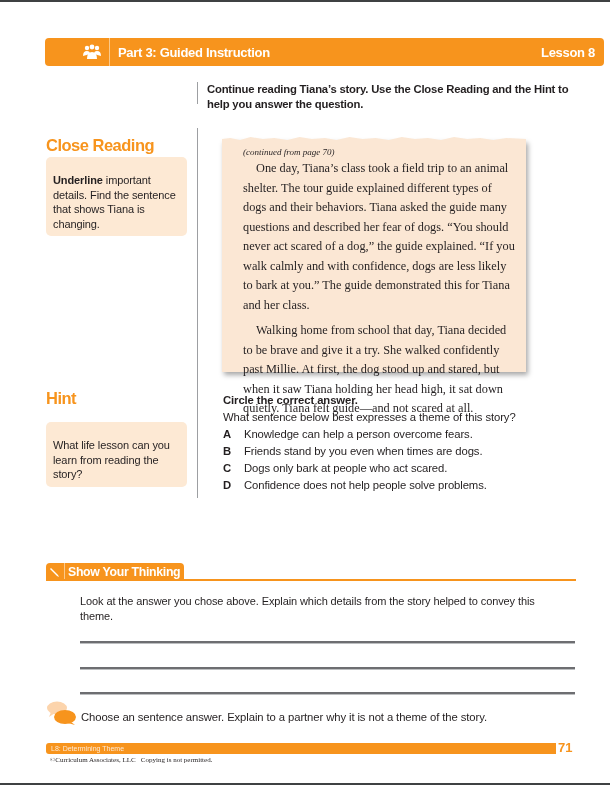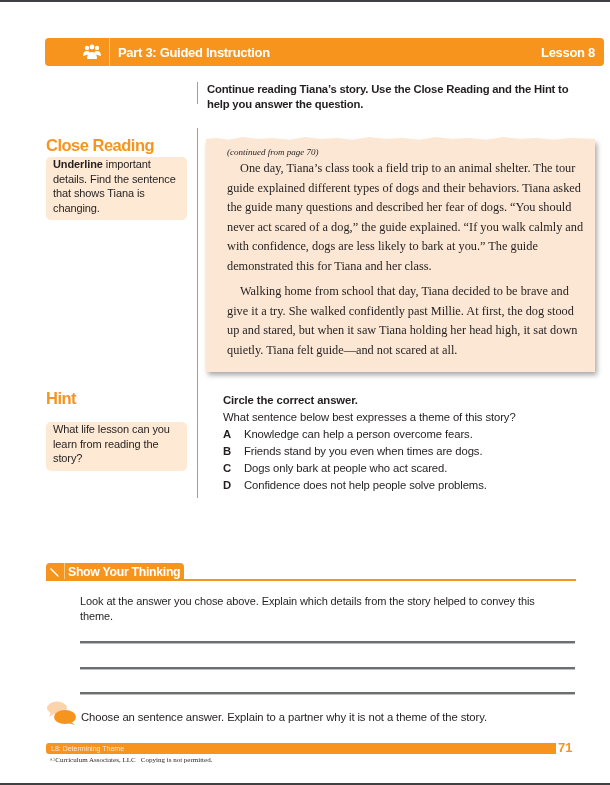--- a/index.html
+++ b/index.html
@@ -15,23 +15,23 @@
   .header .title { font-weight:bold; font-size:13px; margin-left:8px; letter-spacing:-0.3px; }
   .header .lesson { font-weight:bold; font-size:13px; margin-left:auto; margin-right:9px; letter-spacing:-0.3px; }
 
   .divider { position:absolute; left:197px; width:1px; background:#9d9fa2; }
 
   .instr { position:absolute; left:207px; top:82px; width:375px; font-size:11.3px; font-weight:bold;
            line-height:15px; letter-spacing:-0.2px; }
 
   .side-title { position:absolute; left:46px; font-size:16.5px; font-weight:bold; color:#f7941d; letter-spacing:-0.5px; }
   .side-box { position:absolute; left:46px; width:141px; background:#fde9d4; border-radius:5px;
-              font-size:11px; line-height:14.5px; padding:0 6px 5px 7px; box-sizing:border-box; letter-spacing:-0.1px; }
+              font-size:11px; line-height:14.5px; padding:16px 6px 5px 7px; box-sizing:border-box; letter-spacing:-0.1px; }
 
-  .story { position:absolute; left:206px; top:140px; width:389px; height:232px; background:#fbe7d4;
+  .story { position:absolute; left:222px; top:140px; width:304px; height:232px; background:#fbe7d4;
            box-shadow: 2px 3px 5px rgba(0,0,0,0.35);
            font-family:"Liberation Serif", serif; font-size:12.3px; line-height:19.5px; color:#231f20;
            padding:6px 8px 6px 21px; box-sizing:border-box; }
   .story .torn { position:absolute; left:0; top:-4px; width:100%; height:6px; }
   .story .cont { font-style:italic; font-size:9px; line-height:12px; margin-bottom:1px; }
   .story p { margin:0; text-indent:13px; }
   .story p + p { margin-top:6px; }
 
   .q { position:absolute; left:207px; top:392px; width:375px; font-size:11.3px; line-height:17px; letter-spacing:-0.1px;margin-left:16px; }
   .q .head { font-weight:bold; }

